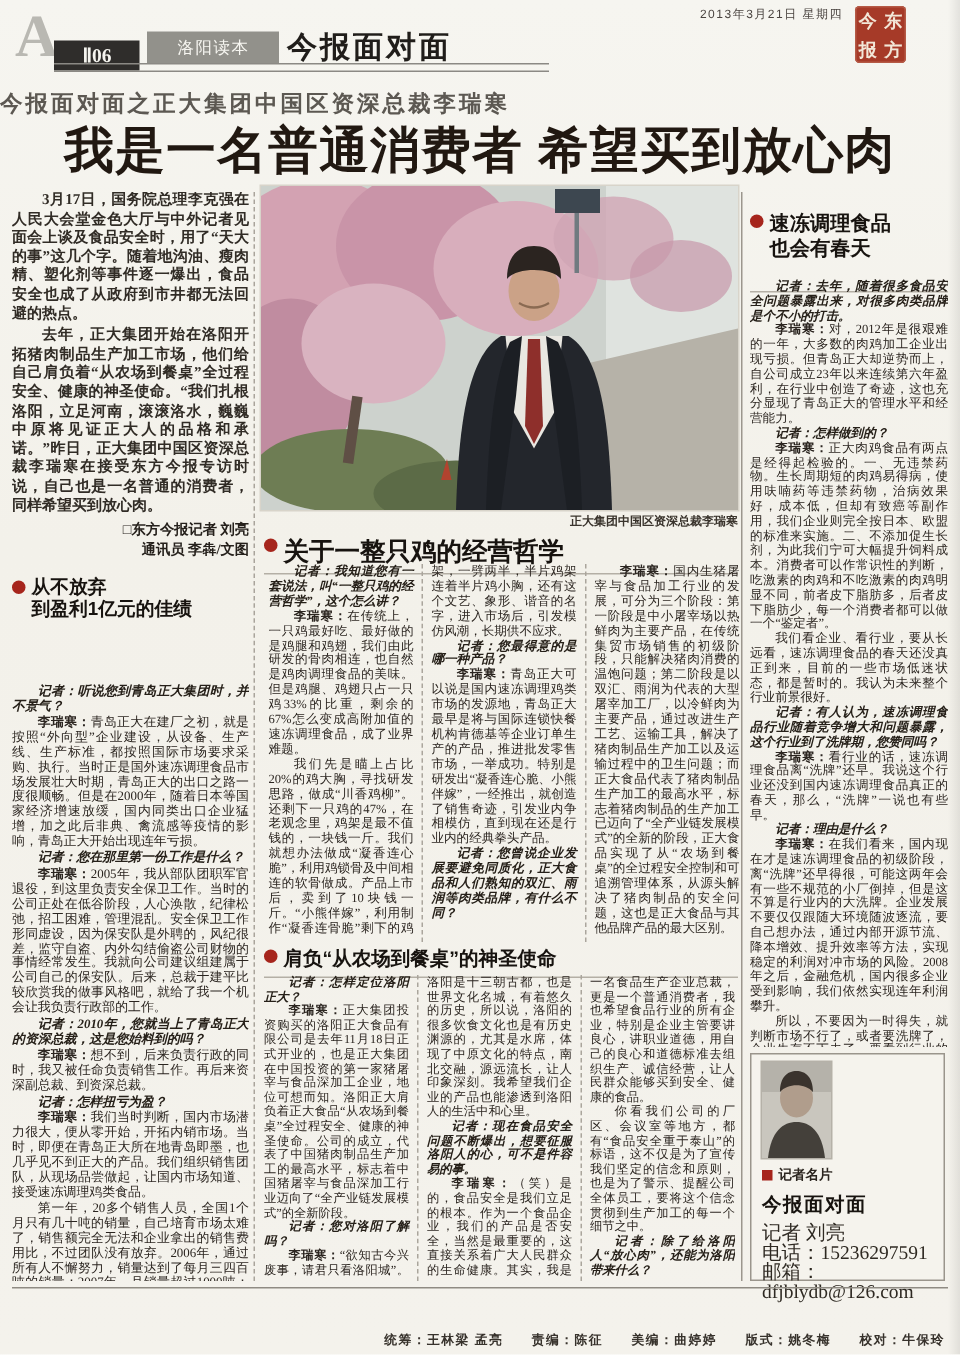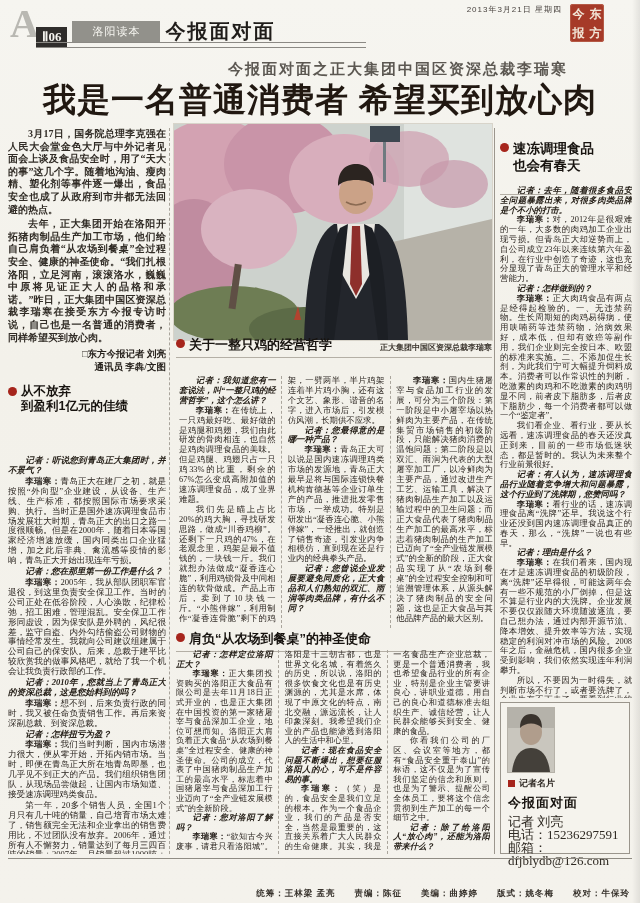--- a/index.html
+++ b/index.html
@@ -15,28 +15,28 @@
     font-family:"Liberation Sans",sans-serif;letter-spacing:1px;}
   .seal{position:absolute;top:4px;right:36px;width:34px;height:38px;background:#a63a28;
     border-radius:3px;display:grid;grid-template-columns:1fr 1fr;grid-template-rows:1fr 1fr;
     align-items:center;justify-items:center;box-shadow:0 0 0 1px #b55a46 inset;}
   .seal span{color:#f2e7d8;font-size:12px;font-weight:bold;line-height:1;}
   .masthead{position:absolute;left:10px;top:10px;width:360px;height:30px;}
   .mast-a{position:absolute;left:0;top:-6px;font-size:40px;font-weight:bold;color:#b9b8b2;
     font-family:"Liberation Serif",serif;line-height:1;}
   .mast-row{position:absolute;left:26px;top:6px;display:flex;align-items:center;gap:5px;}
   .box-dark{background:#2f2d2b;color:#f5f4ef;font-weight:bold;font-size:13px;
-    padding:2px 6px;font-family:"Liberation Serif",serif;margin-top:11px;}
+    padding:2px 19px;font-family:"Liberation Serif",serif;margin-top:11px;}
   .box-gray{background:#92918b;color:#f7f6f1;font-size:11px;padding:3px 20px;
     font-family:"Liberation Sans",sans-serif;letter-spacing:1px;}
   .mast-title{font-size:20px;font-weight:bold;color:#201d1a;letter-spacing:2px;
     font-family:"Liberation Sans",sans-serif;}
   .mast-rule{position:absolute;left:26px;top:32px;width:330px;height:4px;
     border-top:1px solid #8b8984;border-bottom:1px solid #8b8984;}
-  .kicker{position:absolute;left:0;top:60px;width:568px;text-align:right;
+  .kicker{position:absolute;left:0;top:60px;width:568px;text-align:left;
     font-size:15px;font-weight:bold;color:#5c5852;letter-spacing:2px;}
   .headline{position:absolute;left:0;top:78px;width:640px;text-align:center;
     font-size:33px;font-weight:900;color:#211811;letter-spacing:1px;
     font-family:"Liberation Sans","DejaVu Sans",sans-serif;}
   
   .vr-dashed{position:absolute;left:169px;top:128px;height:726px;border-left:1px dashed #a9a49b;}
   .vr-solid{position:absolute;left:494px;top:128px;height:726px;border-left:1px solid #9b968d;}
   .footer-rule{position:absolute;left:8px;top:858px;width:624px;border-top:1px solid #8f8b83;}
   .credits{position:absolute;right:10px;top:863px;font-size:8.5px;color:#37322c;
     font-family:"Liberation Sans",sans-serif;font-weight:bold;letter-spacing:1px;margin-top:25px;}
@@ -55,21 +55,21 @@
   .byline{text-align:right;font-weight:bold;font-size:9.5px;line-height:13px;
     margin:4px 0 10px 0;color:#26211c;}
   .left-sec-title{font-size:12.5px;line-height:15px;margin-bottom:7px;}
   .left-qa{font-size:8.6px;line-height:9.9px;margin-top:42px;}
   .left-qa .para{margin-bottom:1px;}
   
   .photo-wrap{position:absolute;left:174px;top:124px;width:318px;height:216px;overflow:hidden;
     box-shadow:0 0 0 1px #d8d4ca;}
   .photo-caption{position:absolute;left:174px;top:342px;width:318px;text-align:right;
     font-size:8px;font-weight:bold;color:#3a342d;font-family:"Liberation Sans",sans-serif;}
-  .mid-sec1-head{position:absolute;left:176px;top:336px;width:316px;font-size:13px;
+  .mid-sec1-head{position:absolute;left:176px;top:356px;width:316px;font-size:17px;
     border-bottom:1px solid #b4afa5;padding-bottom:3px;}
   .mid-sec1-body{position:absolute;left:179px;top:376px;width:314px;height:252px;overflow:hidden;
     column-count:3;column-gap:12px;column-fill:auto;column-rule:1px dashed #aaa59c;
     font-size:8.4px;line-height:9.9px;}
   .mid-sec2-head{position:absolute;left:176px;top:630px;width:316px;font-size:13px;
     border-bottom:1px solid #b4afa5;padding-bottom:3px;}
   .mid-sec2-body{position:absolute;left:176px;top:650px;width:314px;height:204px;overflow:hidden;
     column-count:3;column-gap:12px;column-fill:auto;column-rule:1px dashed #aaa59c;
     font-size:8.2px;line-height:9.6px;}
   

